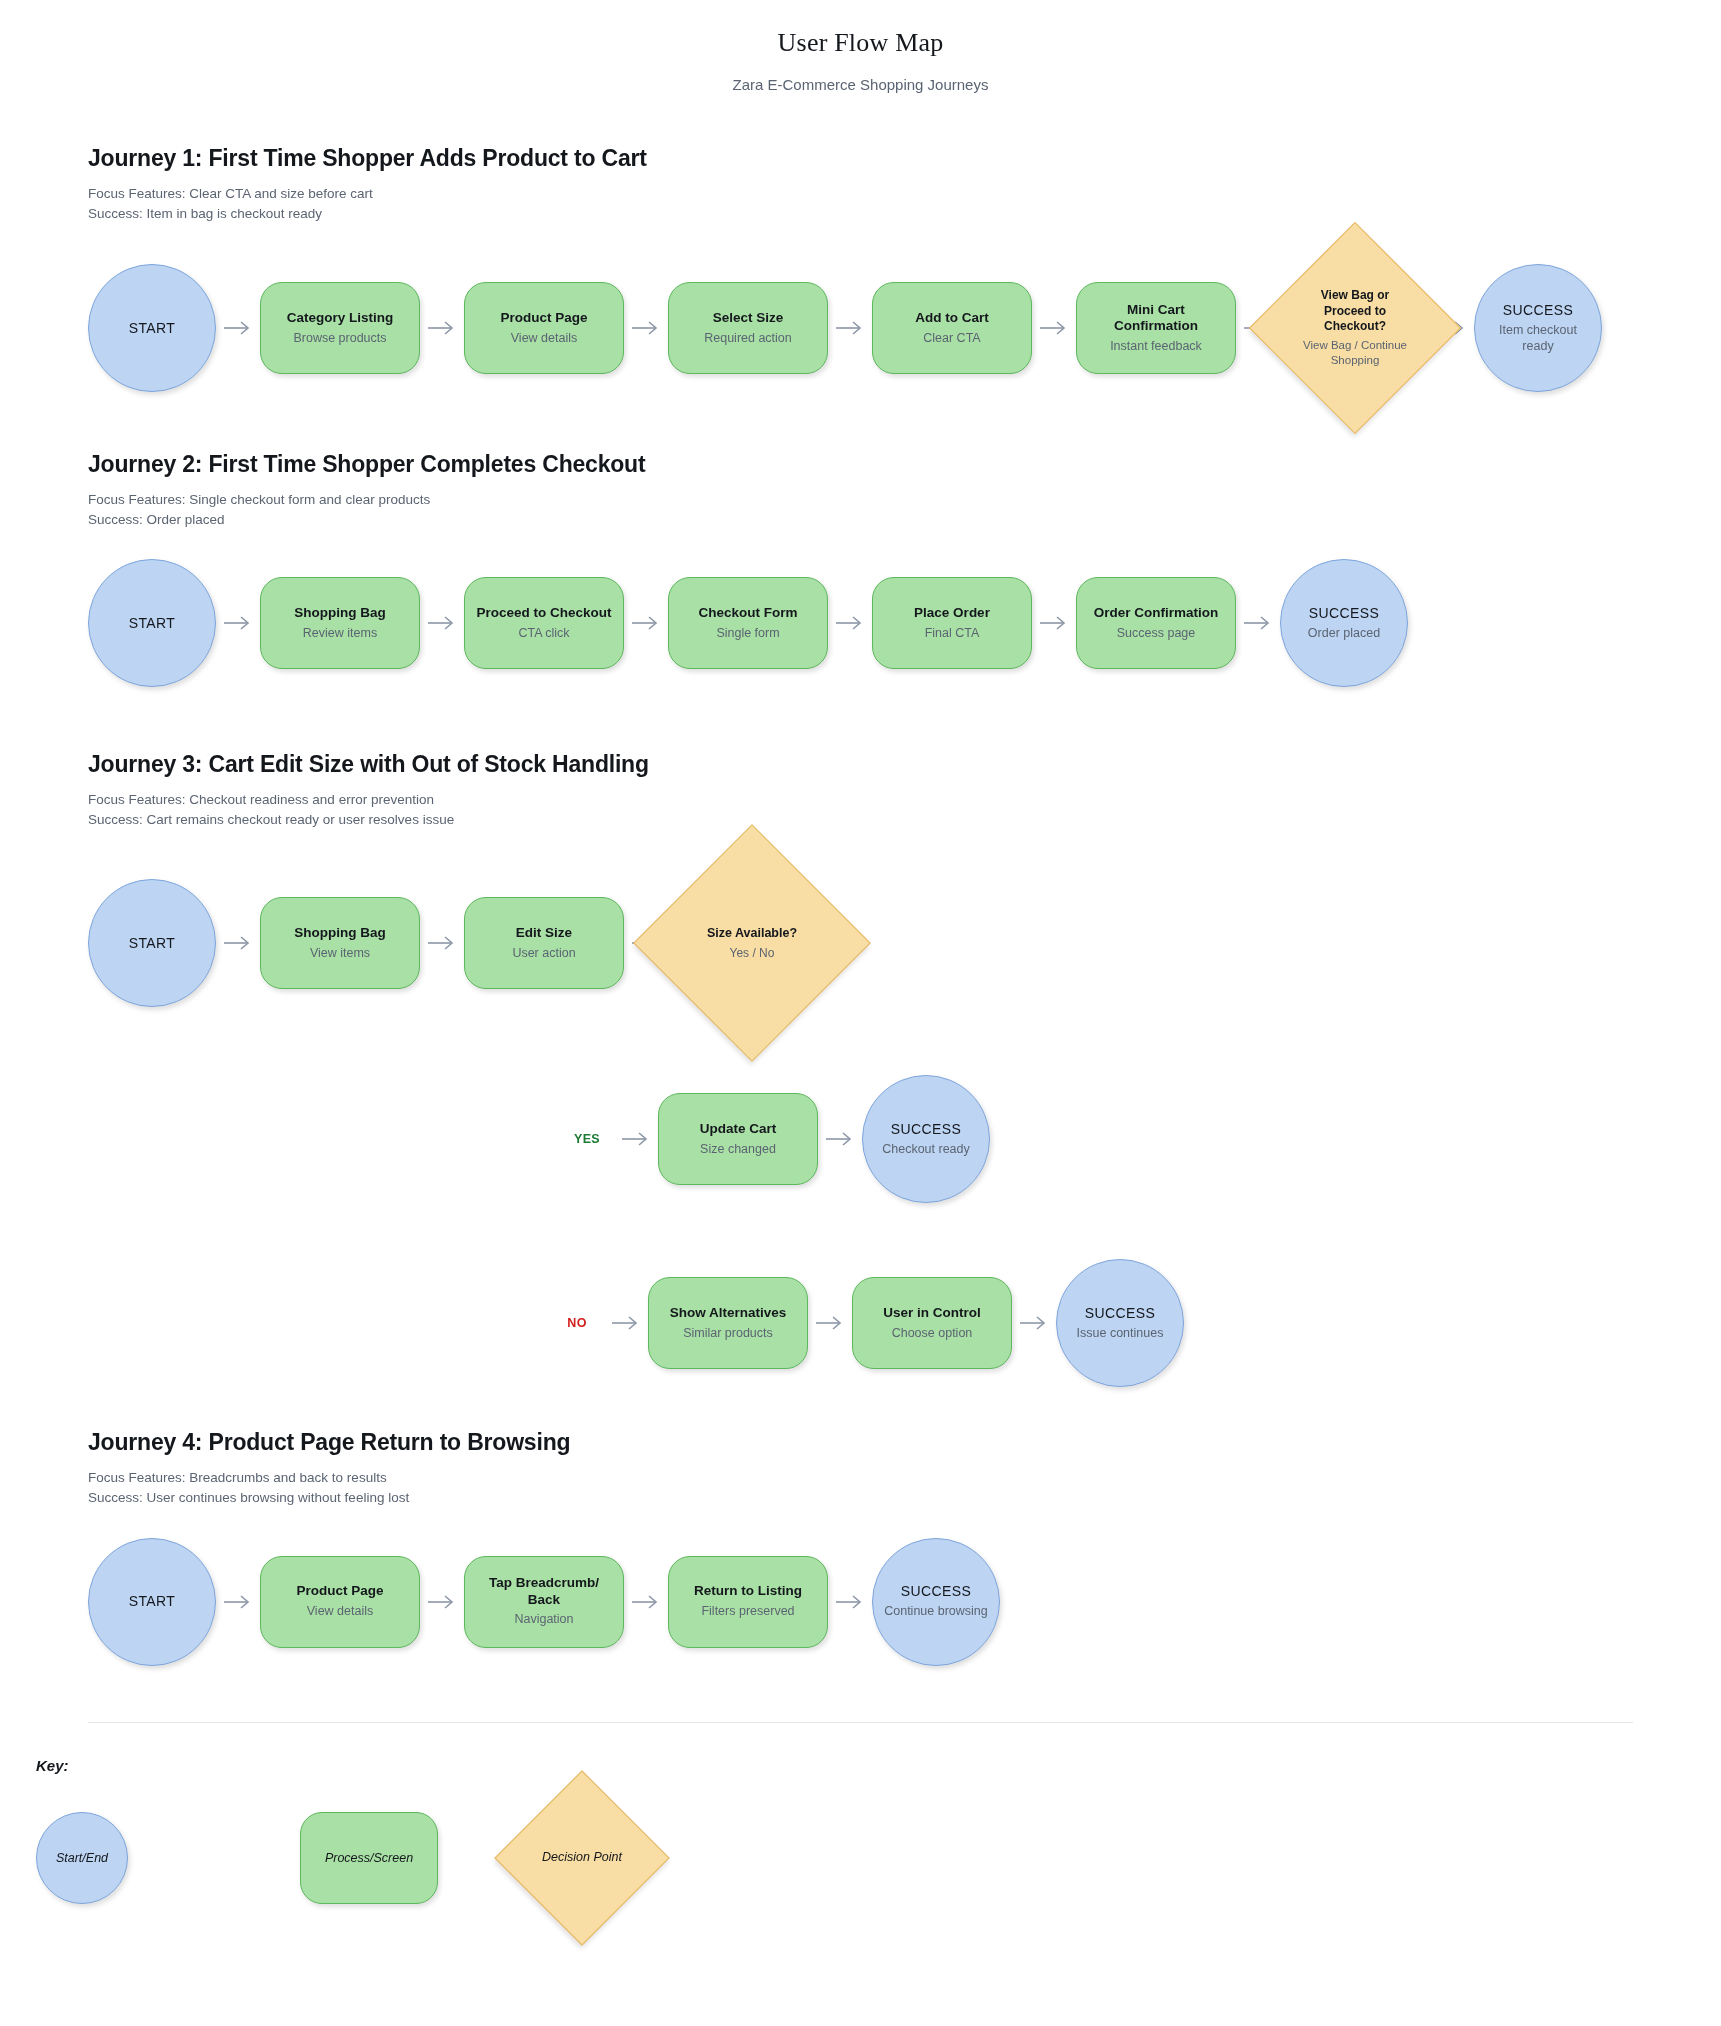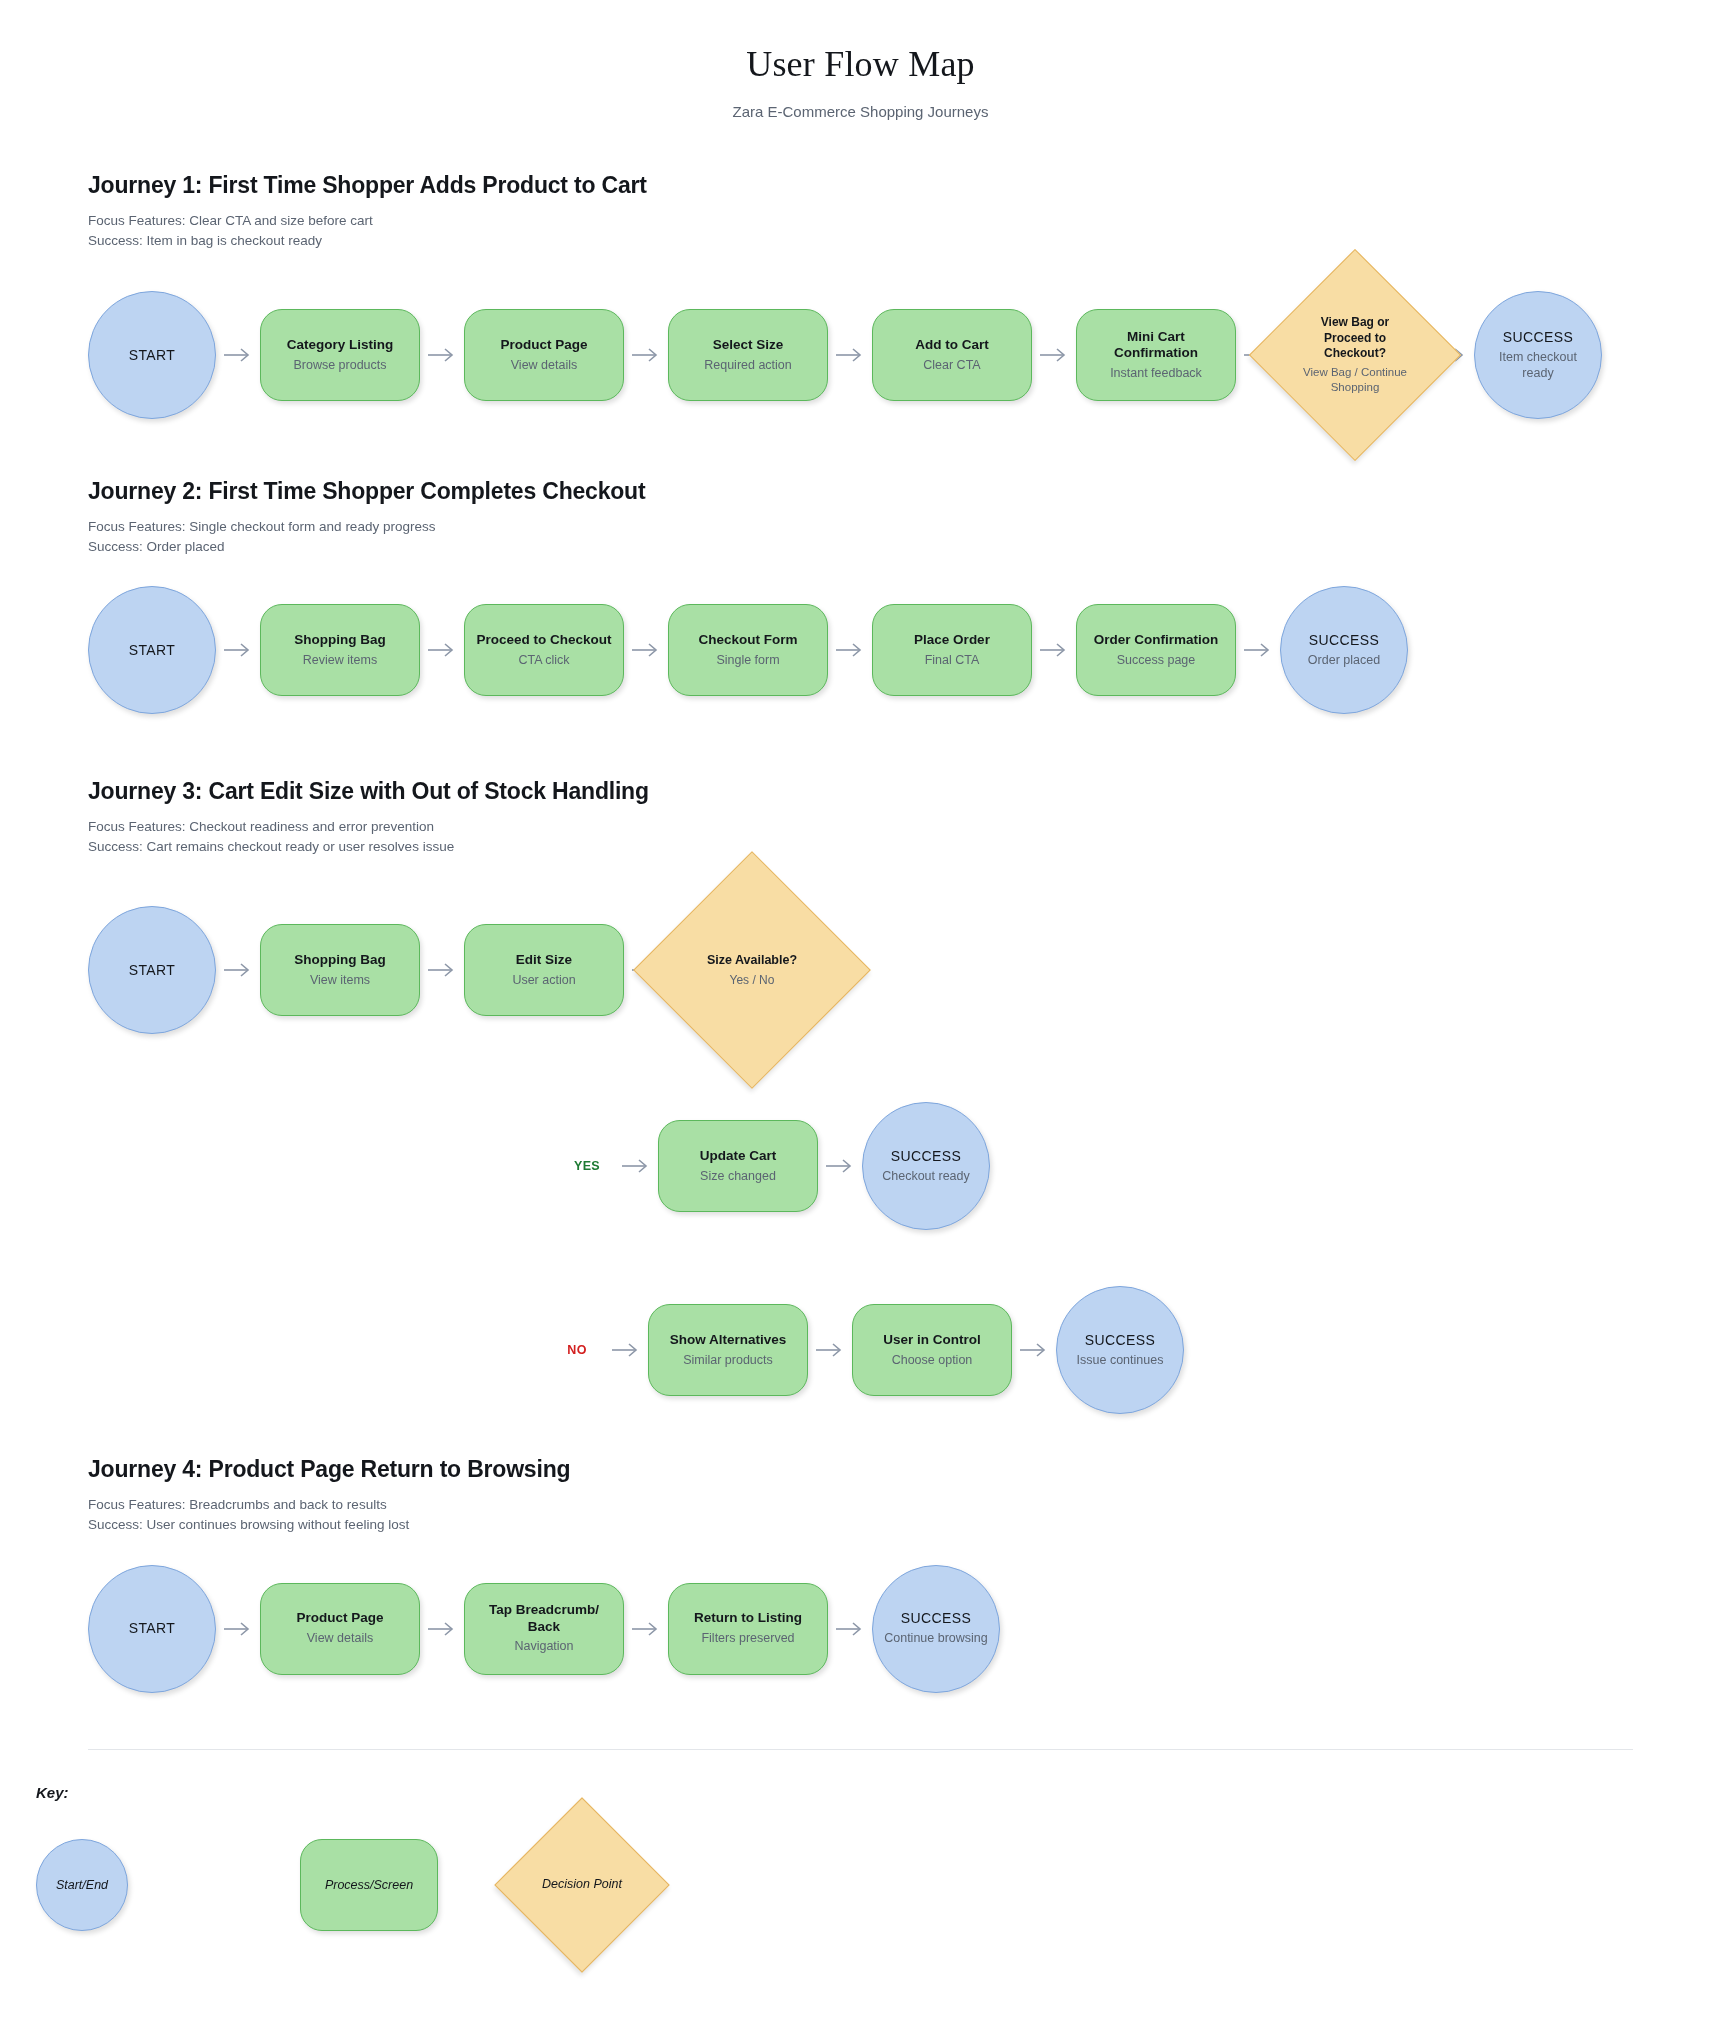--- a/index.html
+++ b/index.html
@@ -12,25 +12,25 @@
     font-family: "Liberation Sans", sans-serif;
     color: #1f2430;
     -webkit-font-smoothing: antialiased;
   }
   .page { width: 1721px; min-height: 2026px; position: relative; padding-bottom: 40px; }
 
   
   .doc-header { text-align: center; padding-top: 28px; }
   .doc-title {
     font-family: "Liberation Serif", serif;
-    font-size: 36px;
+    font-size: 26px;
     font-weight: 400;
     letter-spacing: 0.2px;
     color: #14171c;
-    margin: 15px;
+    margin: 0;
   }
   .doc-subtitle {
     font-size: 15px;
     color: #5b6472;
     margin-top: 18px;
     font-weight: 400;
   }
 
   
   .journey { padding-left: 88px; padding-right: 29px; }
@@ -300,21 +300,21 @@
             </svg>
           </div>
           <div class="node terminal">
             <div class="n-title">SUCCESS</div>
             <div class="n-sub">Item checkout ready</div>
           </div>
         </div>
       </div>
       <div class="journey j2">
         <div class="journey-title">Journey 2: First Time Shopper Completes Checkout</div>
-        <div class="journey-meta">Focus Features: Single checkout form and ready progress</div>
+        <div class="journey-meta">Focus Features: Single checkout form and clear products</div>
         <div class="journey-meta">Success: Order placed</div>
         <div class="flow-row">
           <div class="node terminal">
             <div class="n-title">START</div>
           </div>
           <div class="arrow">
             <svg width="30" height="16" viewBox="0 0 30 16" aria-hidden="true">
               <line x1="1" y1="8" x2="24" y2="8" stroke="#8d97a8" stroke-width="1.6"></line>
               <polyline points="18,2 25,8 18,14" fill="none" stroke="#8d97a8" stroke-width="1.6"></polyline>
             </svg>

